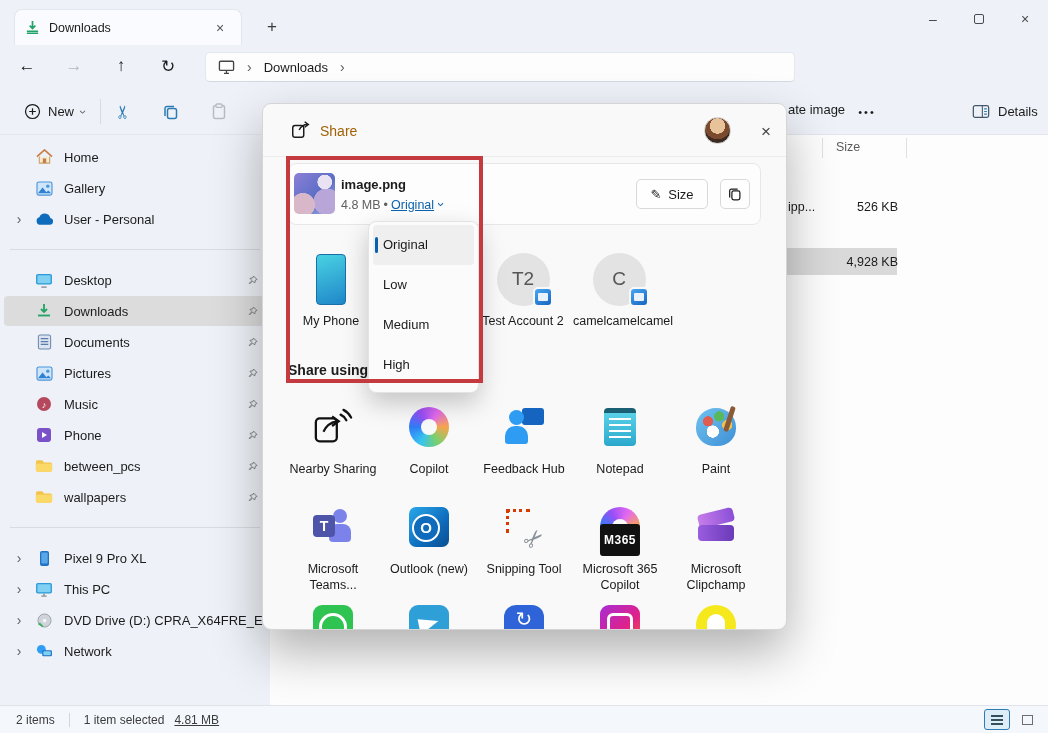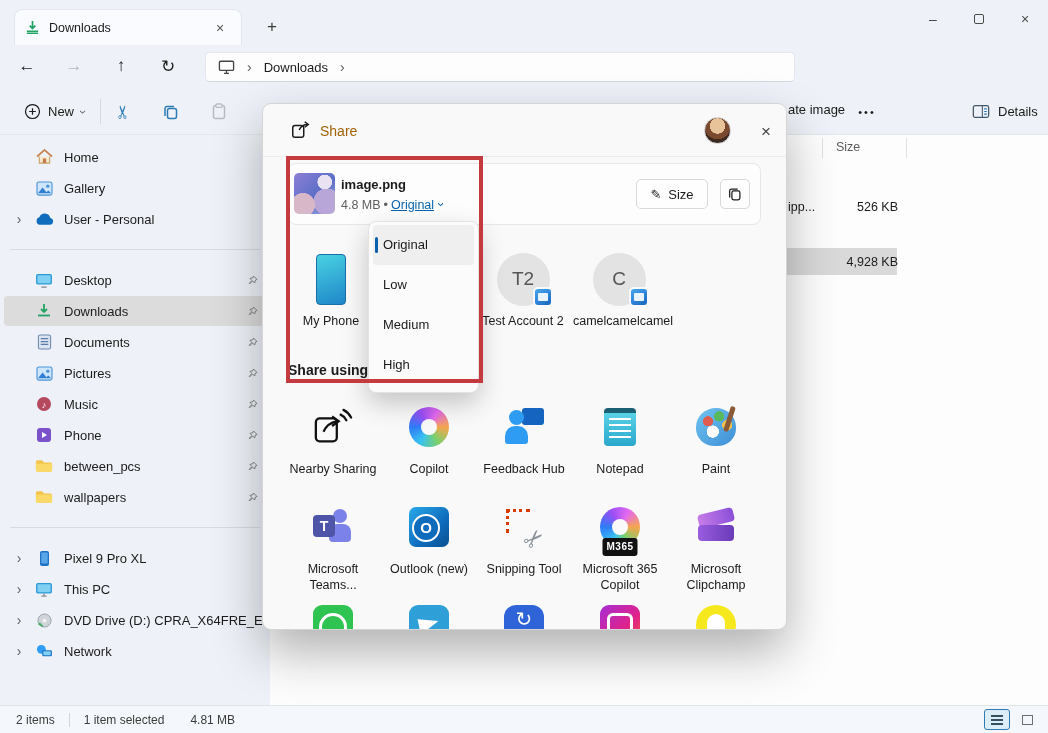--- a/index.html
+++ b/index.html
@@ -56,21 +56,21 @@
   .col-size-label { position:absolute; left:566px; top:5px; font-size:12.5px; color:#5c5c5c; }
   .col-sep { position:absolute; top:3px; width:1px; height:20px; background:#e0e0e0; }
   .frow { position:absolute; left:0; right:0; height:28px; font-size:12.5px; color:#1b1b1b; }
   .frow .namefrag { position:absolute; left:518px; top:7px; color:#1b1b1b; }
   .frow .sizecell { position:absolute; left:540px; width:88px; top:7px; text-align:right; }
   .rowhl { position:absolute; left:510px; top:0; width:117px; height:27px; background:#d9d9d9; }
 
   
   .statusbar { position:absolute; left:0; right:0; bottom:0; height:28px; background:#f4f7fb; border-top:1px solid #e1e4e9; display:flex; align-items:center; font-size:12px; color:#3c3c3c; padding:0 16px; }
   .st-sep { width:1px; height:14px; background:#d2d6db; margin:0 14px; }
-  .st-size { margin-left:26px; }
+  .st-size { margin-left:10px;text-decoration:underline; }
   .viewtoggles { position:absolute; right:8px; top:3px; display:flex; gap:4px; }
   .vt { width:26px; height:21px; border-radius:3px; display:flex; align-items:center; justify-content:center; }
   .vt.active { background:#ddeef9; border:1px solid #2f7cb5; }
   .vt-lines { width:12px; height:10px; border-top:2px solid #33505e; border-bottom:2px solid #33505e; position:relative; }
   .vt-lines:before { content:""; position:absolute; left:0; right:0; top:2px; border-top:2px solid #33505e; }
   .vt-box { width:11px; height:10px; border:1.5px solid #6a6f75; }
 
   
   .dialog { position:absolute; left:262px; top:103px; width:525px; height:527px; background:#f9f9f9; border:1px solid #d5d5d5; border-radius:9px; box-shadow:0 22px 50px rgba(0,0,0,.30); overflow:hidden; z-index:50; }
   .dlg-hdr-div { position:absolute; left:0; right:0; top:52px; height:1px; background:#ececec; }
@@ -113,21 +113,21 @@
   .paint-ic:after { content:""; position:absolute; right:4px; top:-2px; width:5px; height:26px; background:#8a5a36; border-radius:2px; transform:rotate(18deg); }
   .teams-ic { position:relative; width:44px; height:44px; }
   .teams-head { position:absolute; left:22px; top:4px; width:14px; height:14px; border-radius:50%; background:#7b83eb; }
   .teams-body { position:absolute; left:18px; top:19px; width:22px; height:18px; border-radius:8px 8px 4px 4px; background:#7b83eb; }
   .teams-sq { position:absolute; left:2px; top:10px; width:22px; height:22px; border-radius:4px; background:#4e55a8; color:#fff; font-size:14px; font-weight:bold; display:flex; align-items:center; justify-content:center; }
   .outlook-ic { width:40px; height:40px; border-radius:7px; background:linear-gradient(135deg,#28a8ea,#0f6cbd 60%,#0a4f8f); position:relative; }
   .outlook-ic:after { content:"O"; position:absolute; left:3px; top:7px; width:24px; height:24px; border-radius:50%; background:#0f6cbd; border:2px solid #fff; color:#fff; font-weight:bold; font-size:15px; display:flex; align-items:center; justify-content:center; }
   .snip-ic { position:relative; width:44px; height:44px; }
   .snip-dots { position:absolute; left:4px; top:4px; width:24px; height:24px; border-left:3px dotted #d83b01; border-top:3px dotted #d83b01; }
   .snip-sc { position:absolute; right:2px; bottom:2px; font-size:24px; color:#8a9199; transform:rotate(-45deg); }
-  .m365-badge { position:absolute; left:50%; transform:translateX(-50%); bottom:-2px; background:#111; color:#fff; font-size:10px; font-weight:bold; padding:1px 4px; border-radius:3px; letter-spacing:.5px; }
+  .m365-badge { position:absolute; left:50%; transform:translateX(-50%); bottom:-2px; background:#111; color:#fff; font-size:12px; font-weight:bold; padding:8px 4px; border-radius:3px; letter-spacing:.5px; }
   .clipchamp-ic { position:relative; width:40px; height:40px; }
   .clip-top { position:absolute; left:2px; top:4px; width:36px; height:14px; border-radius:4px; background:linear-gradient(90deg,#c77de8,#8a4fd8); transform:rotate(-14deg); }
   .clip-bot { position:absolute; left:2px; top:18px; width:36px; height:16px; border-radius:4px; background:linear-gradient(90deg,#9a5ce0,#6a3bb8); }
   .sqapp { width:40px; height:40px; border-radius:9px; position:relative; display:flex; align-items:flex-start; justify-content:center; }
   .wa { background:#2fc351; } .wa:after { content:""; margin-top:8px; width:22px; height:22px; border:3px solid #fff; border-radius:50%; }
   .tg { background:#2f9fd8; } .tg:after { content:""; margin-top:12px; width:0; height:0; border-left:20px solid #fff; border-top:6px solid transparent; border-bottom:10px solid transparent; transform:rotate(-12deg); }
   .pl { background:#2f63d8; border-radius:12px; } .pl:after { content:"↻"; color:#fff; font-size:20px; margin-top:6px; }
   .ig { background:linear-gradient(135deg,#a62ed4,#e0218a 60%,#f05c3c); } .ig:after { content:""; margin-top:8px; width:20px; height:20px; border:3px solid #fff; border-radius:6px; } .sn-c { width:40px; height:40px; border-radius:50%; background:#f5e91e; display:flex; justify-content:center; } .sn-c:after { content:""; margin-top:9px; width:18px; height:22px; background:#fff; border-radius:9px 9px 4px 4px; }
   .nearby-ic svg { display:block; }
 

